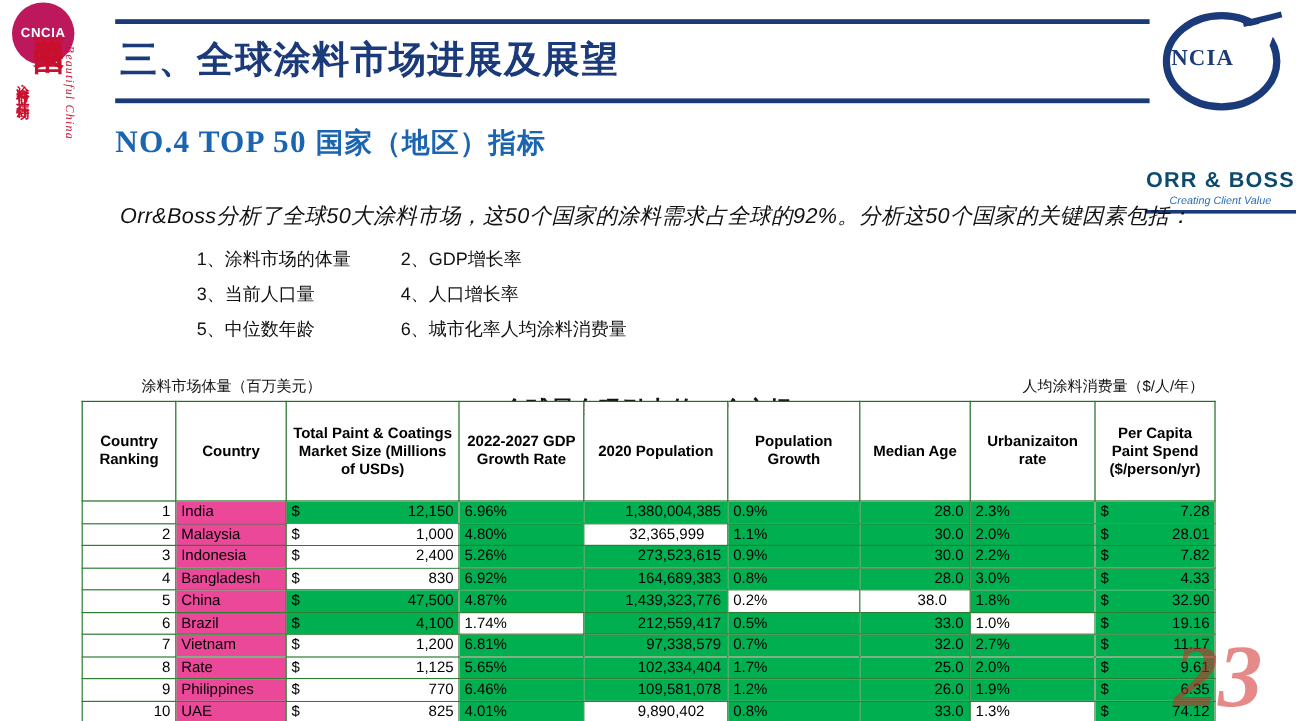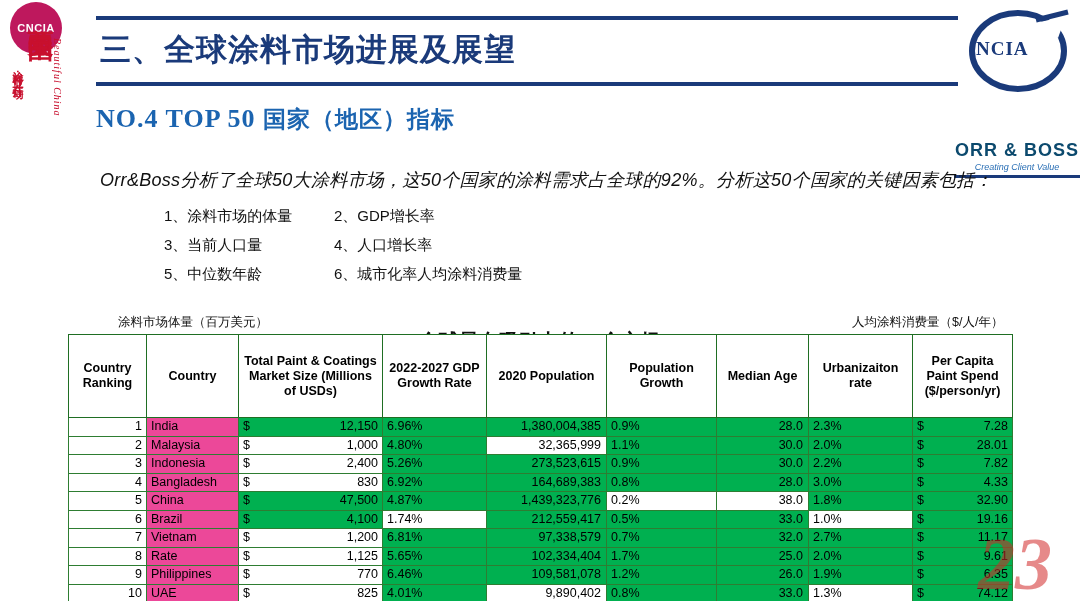--- a/index.html
+++ b/index.html
@@ -267,21 +267,21 @@
     left: 4px;
   }
   .cell-money .num {
     display: block;
     text-align: right;
   }
   .cell-money.white { background: #ffffff; }
   .cell-green { background: #00b050; text-align: left; padding-left: 5px; }
   .cell-green.right { text-align: right; padding-right: 5px; }
   .cell-white { background: #ffffff; text-align: left; padding-left: 5px; }
-  .cell-white.right { text-align: right; padding-right: 5px; }
+  .cell-white.right { text-align: right; padding-right: 19px; }
 
   
   .wm {
     position: absolute;
     right: 28px;
     bottom: 0px;
     font-size: 74px;
     color: rgba(210, 40, 40, 0.55);
     font-family: "Liberation Serif", serif;
     font-style: italic;

